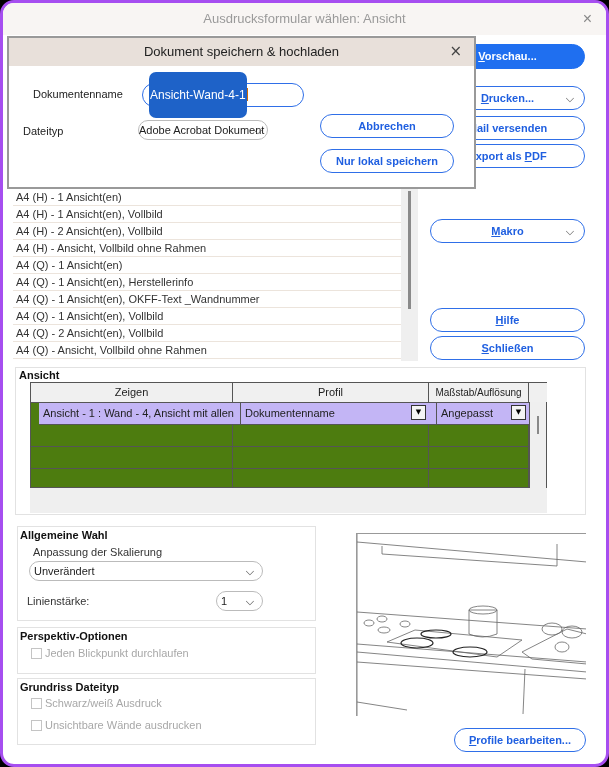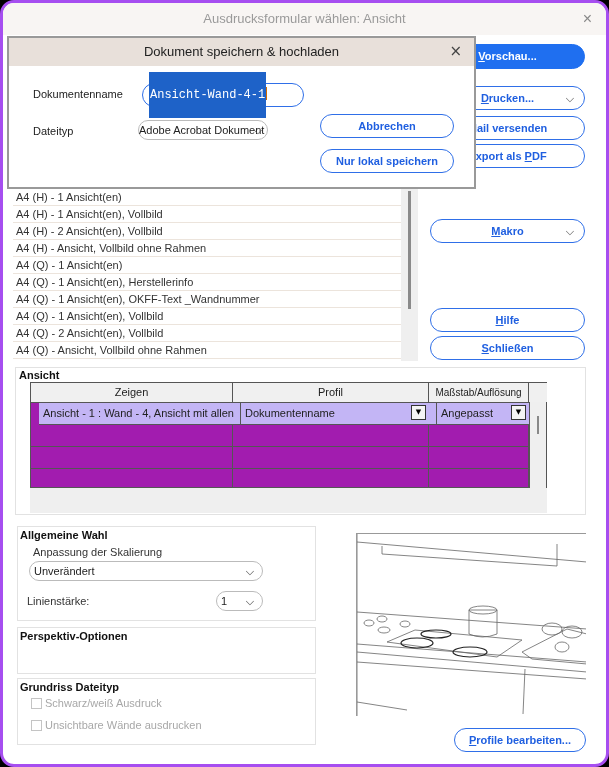--- a/index.html
+++ b/index.html
@@ -43,21 +43,21 @@
 
   
   .group {
     position: absolute; border: 1px solid #e2e2e2; background: #fff;
   }
   .group-title {
     position: absolute; font-family: "Liberation Sans", sans-serif; font-weight: bold; font-size: 11px; color: #111;
   }
   .grid {
     position: absolute; left: 27px; top: 379px; width: 517px; height: 106px;
-    border: 1px solid #555; background: #a21caf;
+    border: 1px solid #555; background: #4d7c0f;
   }
   .grid .hdr { position: absolute; top: 0; height: 20px; background: #f0f0f0; border-right: 1px solid #555; border-bottom: 1px solid #555;
     text-align: center; line-height: 19px; font-family: "Liberation Sans", sans-serif; font-size: 11px; color: #222; white-space: nowrap; overflow: hidden; }
   .grid .cell { position: absolute; height: 22px; border-right: 1px solid #555; border-bottom: 1px solid #555;
     line-height: 21px; padding-left: 4px; font-family: "Liberation Sans", sans-serif; font-size: 11px; color: #222; white-space: nowrap; overflow: hidden; }
   .grid .sel { background: #c3b5f5; margin-left: 8px; }
   .grid .ddbtn { position: absolute; width: 15px; height: 15px; border: 1px solid #333; background: #f4f4f4;
     font-size: 7px; text-align: center; line-height: 13px; color: #000; cursor: pointer; }
   .grid-scroll { position: absolute; left: 526px; top: 399px; width: 17px; height: 86px; background: #efefef; border-left: 1px solid #555; }
   .grid-scroll .thumb { position: absolute; left: 7px; top: 14px; width: 2px; height: 18px; background: #888; }
@@ -78,21 +78,21 @@
   
   .dialog {
     position: absolute; left: 4px; top: 33px; width: 469px; height: 153px;
     border: 2px solid #999; background: #fff;
   }
   .dialog .dtitle { position: absolute; left: 0; top: 0; width: 100%; height: 28px; background: #e8e0da;
     text-align: center; line-height: 28px; font-family: "Liberation Sans", sans-serif; font-size: 13px; color: #222; }
   .dialog .dclose { position: absolute; right: 12px; top: 0; line-height: 26px; font-size: 15px; color: #444; cursor: pointer; }
   .dlabel { position: absolute; font-family: "Liberation Sans", sans-serif; font-size: 11px; color: #222; }
   .name-input { position: absolute; left: 133px; top: 45px; width: 162px; height: 24px; border: 1px solid #2f6fe8; border-radius: 12px; background: #fff; padding-left: 6px; line-height: 22px; }
-  .name-input .seltext { background: #1e62c8; color: #fff; font-family: Liberation Mono, monospace; font-size: 12px; padding: 16px 1px; }
+  .name-input .seltext { background: #1e62c8; color: #fff; font-family: Liberation Sans, sans-serif; font-size: 12px; padding: 16px 1px; border-radius: 7px; }
   .name-input .caret { display: inline-block; width: 1px; height: 13px; background: #d06a00; vertical-align: -2px; }
 </style>
 </head>
 <body>
 
 <div class="window">
 
   <div class="titlebar">
     <span>Ausdrucksformular wählen: Ansicht</span>
     <span class="close">×</span>
@@ -180,20 +180,23 @@
     <span class="chev">⌵</span>
   </div>
   <div class="label" style="left:24px;top:592px;">Linienstärke:</div>
   <div class="select-pill" style="left:213px;top:588px;width:47px;">
     <span>1</span>
     <span class="chev">⌵</span>
   </div>
 
   <div class="group" style="left:14px;top:624px;width:299px;height:47px;"></div>
   <div class="group-title" style="left:17px;top:627px;">Perspektiv-Optionen</div>
+  <div class="check" style="left:28px;top:644px;">
+    <span class="box"></span><span>Jeden Blickpunkt durchlaufen</span>
+  </div>
 
   <div class="group" style="left:14px;top:675px;width:299px;height:67px;"></div>
   <div class="group-title" style="left:17px;top:678px;">Grundriss Dateityp</div>
   <div class="check" style="left:28px;top:694px;">
     <span class="box"></span><span>Schwarz/weiß Ausdruck</span>
   </div>
   <div class="check" style="left:28px;top:716px;">
     <span class="box"></span><span>Unsichtbare Wände ausdrucken</span>
   </div>
 
@@ -237,21 +240,21 @@
     <div class="dtitle">
       <span>Dokument speichern &amp; hochladen</span>
     </div>
     <span class="dclose">×</span>
 
     <div class="dlabel" style="left:24px;top:50px;">Dokumentenname</div>
     <div class="name-input">
       <span class="seltext">Ansicht-Wand-4-1</span><span class="caret"></span>
     </div>
 
-    <div class="dlabel" style="left:24px;top:87px;">Dateityp</div>
+    <div class="dlabel" style="left:14px;top:87px;">Dateityp</div>
     <div class="select-pill" style="left:129px;top:82px;width:130px;padding-left:0;">
       <span>Adobe Acrobat Dokument</span>
       <span class="chev" style="right:5px;">⌵</span>
     </div>
 
     <div class="pill" style="left:311px;top:76px;width:134px;height:24px;line-height:22px;">Abbrechen</div>
     <div class="pill" style="left:311px;top:111px;width:134px;height:24px;line-height:22px;">Nur lokal speichern</div>
   </div>
 
 </div>

